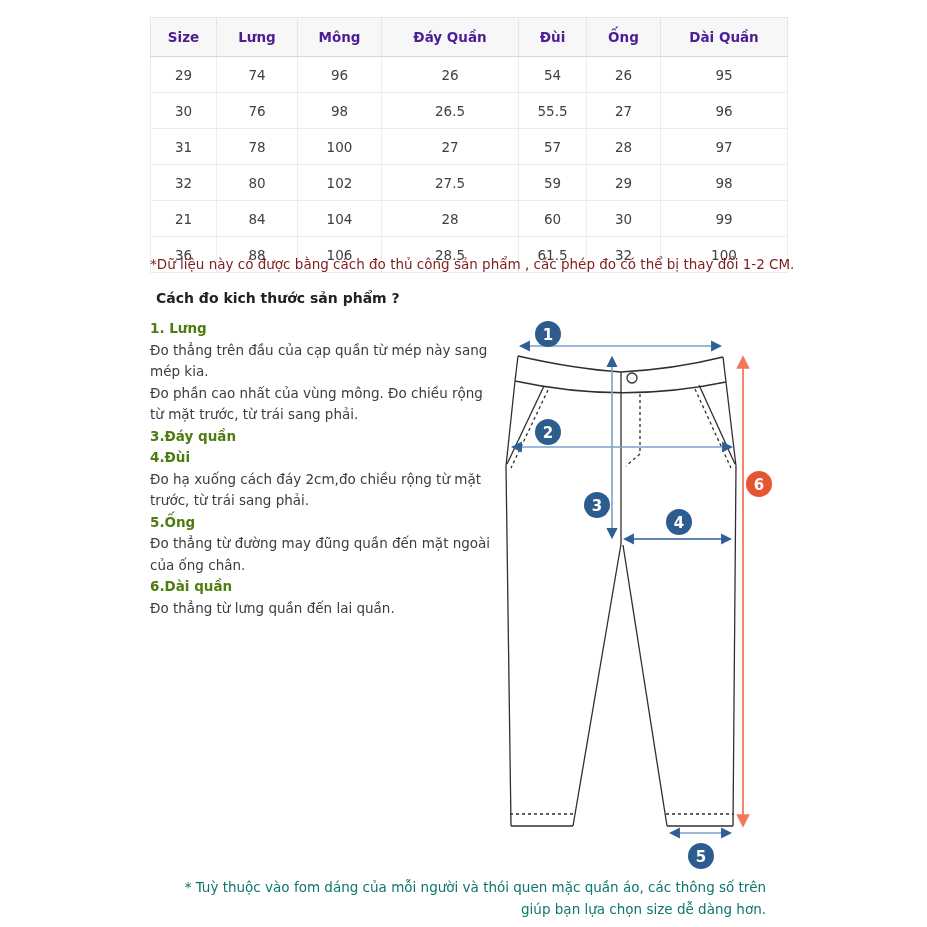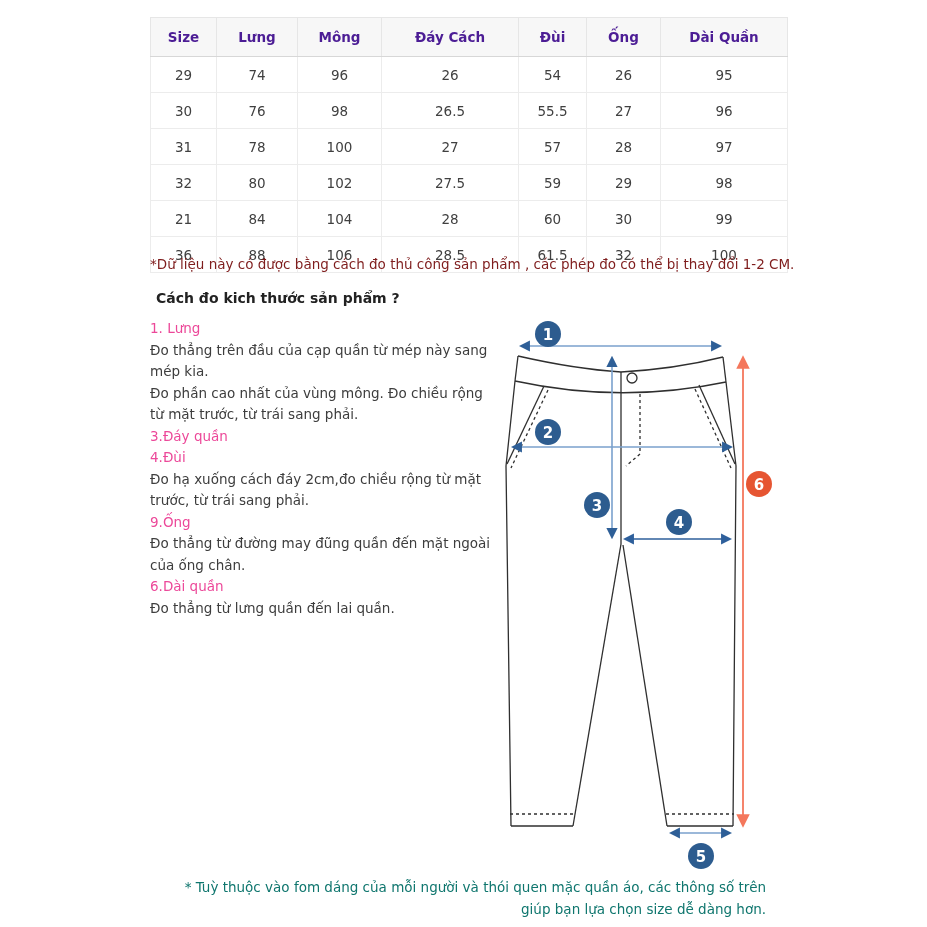--- a/index.html
+++ b/index.html
@@ -16,21 +16,21 @@
     border:1px solid #e6e6e6;border-bottom:1px solid #d7d7d7;
     height:36px;text-align:center;font-size:13.5px;
   }
   table.size-table td{
     border:1px solid #ececec;height:33px;text-align:center;background:#fff;
   }
   
   .measure-note{position:absolute;left:150px;top:256px;width:660px;font-size:13.5px;color:#7f1d1d;}
   .guide-heading{position:absolute;left:156px;top:290px;font-size:14px;font-weight:bold;color:#222;}
   .guide-list{position:absolute;left:150px;top:318px;width:348px;font-size:13.5px;line-height:21.5px;color:#3d3d3d;}
-  .ins-label{font-weight:normal;color:#ec4899;}
+  .ins-label{font-weight:bold;color:#4d7c0f;}
   .ins-text{margin:0;}
   .fit-note{position:absolute;left:160px;top:876px;width:606px;font-size:13.5px;line-height:22px;color:#0f766e;text-align:right;}
   
   .diagram{position:absolute;left:490px;top:316px;width:292px;height:560px;}
   .marker-num{font-size:15px;font-weight:bold;fill:#ffffff;text-anchor:middle;}
 </style>
 </head>
 <body>
 
 <div class="size-table-wrap">
@@ -42,21 +42,21 @@
       <col style="width:137px">
         <col style="width:68px">
         <col style="width:74px">
       <col style="width:127px">
     </colgroup>
     <thead>
       <tr>
           <th>Size</th>
           <th>Lưng</th>
           <th>Mông</th>
-          <th>Đáy Cách</th>
+          <th>Đáy Quần</th>
           <th>Đùi</th>
           <th>Ống</th>
           <th>Dài Quần</th>
         </tr>
     </thead>
     <tbody>
         <tr>
           <td>29</td>
           <td>74</td>
           <td>96</td>
@@ -117,21 +117,21 @@
 <div class="measure-note">*Dữ liệu này có được bằng cách đo thủ công sản phẩm , các phép đo có thể bị thay đổi 1-2 CM.</div>
 
 <div class="guide-heading">Cách đo kich thước sản phẩm ?</div>
 <div class="guide-list">
     <div class="ins-label">1. Lưng</div>
     <div class="ins-text">Đo thẳng trên đầu của cạp quần từ mép này sang mép kia.</div>
     <div class="ins-text">Đo phần cao nhất của vùng mông. Đo chiều rộng từ mặt trước, từ trái sang phải.</div>
     <div class="ins-label">3.Đáy quần</div>
     <div class="ins-label">4.Đùi</div>
     <div class="ins-text">Đo hạ xuống cách đáy 2cm,đo chiều rộng từ mặt trước, từ trái sang phải.</div>
-    <div class="ins-label">9.Ống</div>
+    <div class="ins-label">5.Ống</div>
     <div class="ins-text">Đo thẳng từ đường may đũng quần đến mặt ngoài của ống chân.</div>
     <div class="ins-label">6.Dài quần</div>
     <div class="ins-text">Đo thẳng từ lưng quần đến lai quần.</div>
   </div>
 
 <svg class="diagram" viewBox="0 0 292 560" xmlns="http://www.w3.org/2000/svg">
   <defs>
     <marker id="headBlue" viewBox="0 0 10 10" refX="8" refY="5" markerWidth="7" markerHeight="7" orient="auto-start-reverse">
       <path d="M0,0 L10,5 L0,10 z" fill="#2e5f97"></path>
     </marker>

